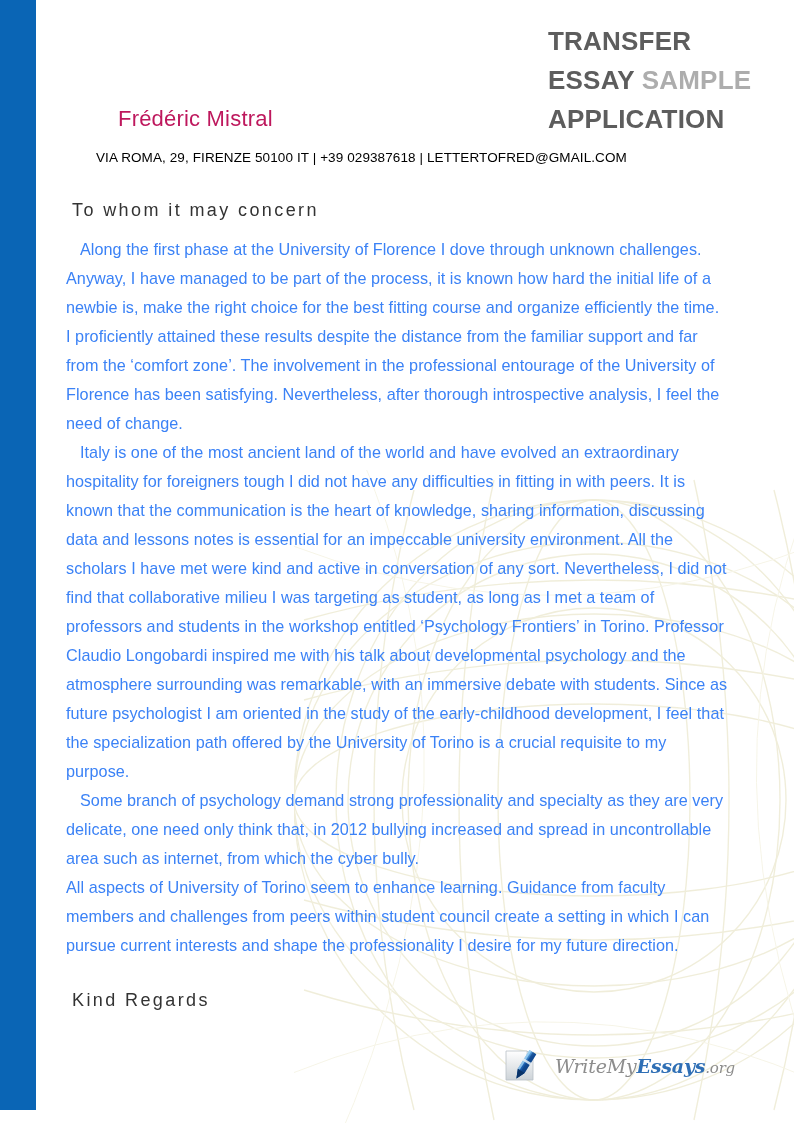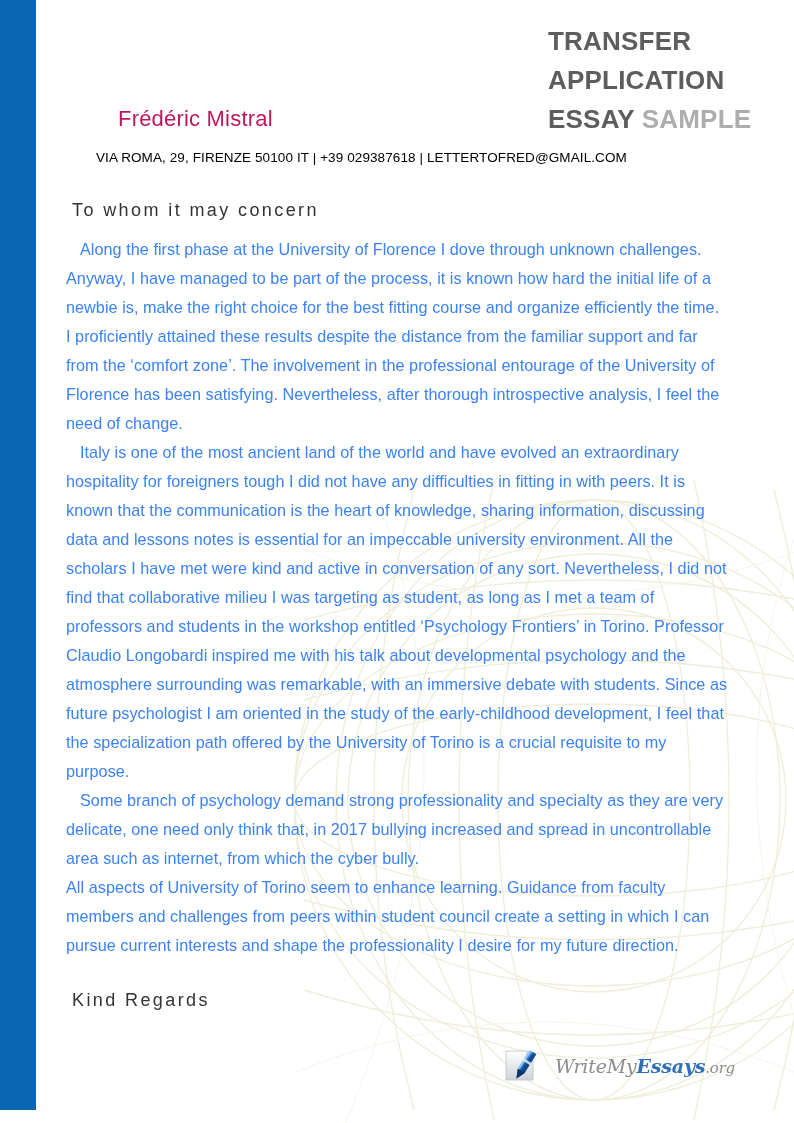--- a/index.html
+++ b/index.html
@@ -170,33 +170,33 @@
         <path d="M540 -30 Q 380 300 550 680"></path>
       </g>
     </svg>
   </div>
 
   <div class="accent-bar"></div>
 
   <div class="header">
     <div class="doc-title">
       <div>TRANSFER</div>
+      <div><span>ESSAY</span> <span class="soft">SAMPLE</span></div>
       <div>APPLICATION</div>
-      <div><span>ESSAY</span> <span class="soft">SAMPLE</span></div>
     </div>
 
     <div class="author-name">Frédéric Mistral</div>
     <div class="contact-line">VIA ROMA, 29, FIRENZE 50100 IT | +39 029387618 | LETTERTOFRED@GMAIL.COM</div>
   </div>
 
   <div class="letter-body">
     <p class="salutation">To whom it may concern</p>
     <p class="para">Along the first phase at the University of Florence I dove through unknown challenges. Anyway, I have managed to be part of the process, it is known how hard the initial life of a newbie is, make the right choice for the best fitting course and organize efficiently the time. I proficiently attained these results despite the distance from the familiar support and far from the ‘comfort zone’. The involvement in the professional entourage of the University of Florence has been satisfying. Nevertheless, after thorough introspective analysis, I feel the need of change.</p>
     <p class="para">Italy is one of the most ancient land of the world and have evolved an extraordinary hospitality for foreigners tough I did not have any difficulties in fitting in with peers. It is known that the communication is the heart of knowledge, sharing information, discussing data and lessons notes is essential for an impeccable university environment. All the scholars I have met were kind and active in conversation of any sort. Nevertheless, I did not find that collaborative milieu I was targeting as student, as long as I met a team of professors and students in the workshop entitled ‘Psychology Frontiers’ in Torino. Professor Claudio Longobardi inspired me with his talk about developmental psychology and the atmosphere surrounding was remarkable, with an immersive debate with students. Since as future psychologist I am oriented in the study of the early-childhood development, I feel that the specialization path offered by the University of Torino is a crucial requisite to my purpose.</p>
-    <p class="para">Some branch of psychology demand strong professionality and specialty as they are very delicate, one need only think that, in 2017 bullying increased and spread in uncontrollable area such as internet, from which the cyber bully.</p>
+    <p class="para">Some branch of psychology demand strong professionality and specialty as they are very delicate, one need only think that, in 2012 bullying increased and spread in uncontrollable area such as internet, from which the cyber bully.</p>
     <p class="para no-indent">All aspects of University of Torino seem to enhance learning. Guidance from faculty members and challenges from peers within student council create a setting in which I can pursue current interests and shape the professionality I desire for my future direction.</p>
     <div class="body-spacer"></div>
     <p class="closing">Kind Regards</p>
   </div>
 
   <div class="logo">
     <span class="logo-mark">
       <svg viewBox="0 0 52 38" xmlns="http://www.w3.org/2000/svg">
         <defs>
           <linearGradient id="penGrad" x1="0" y1="0" x2="1" y2="1">

